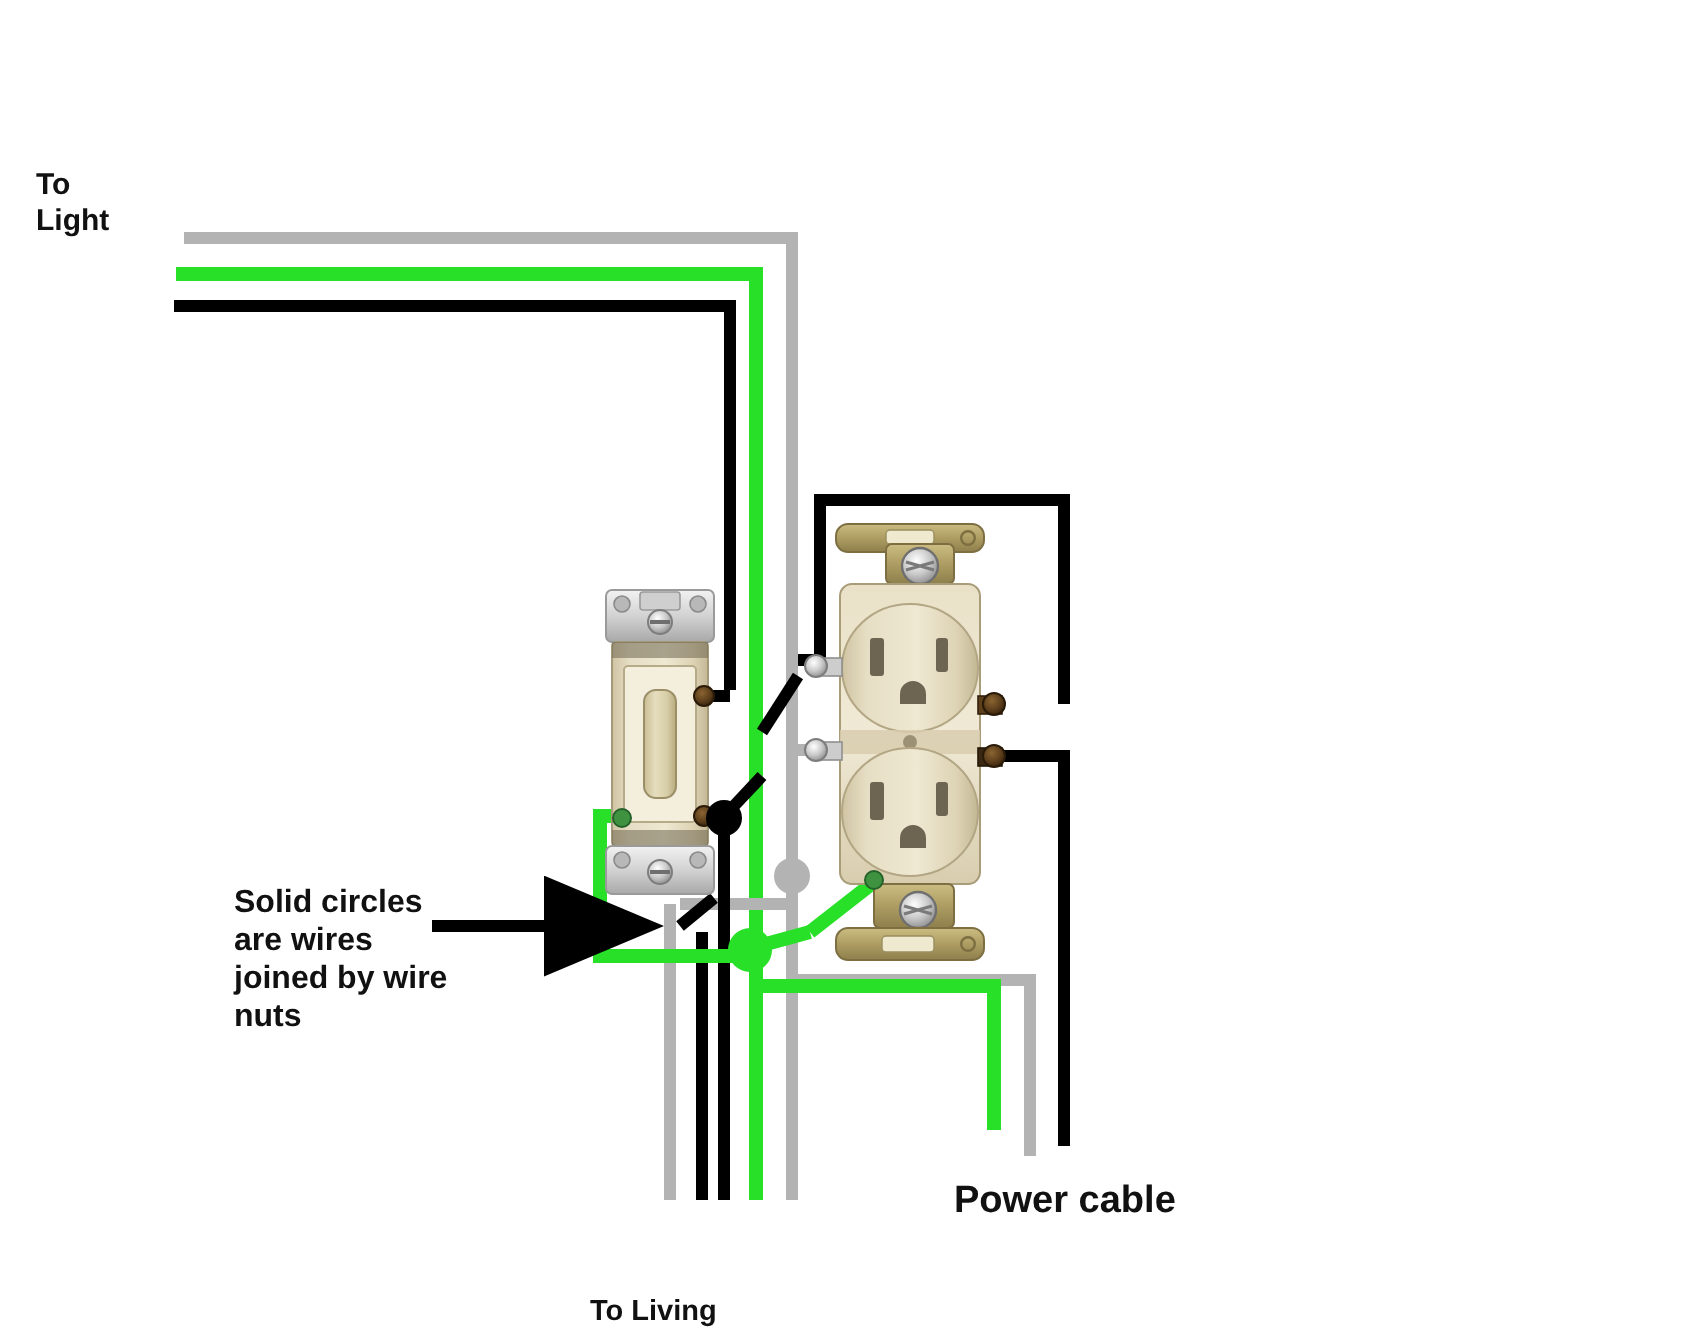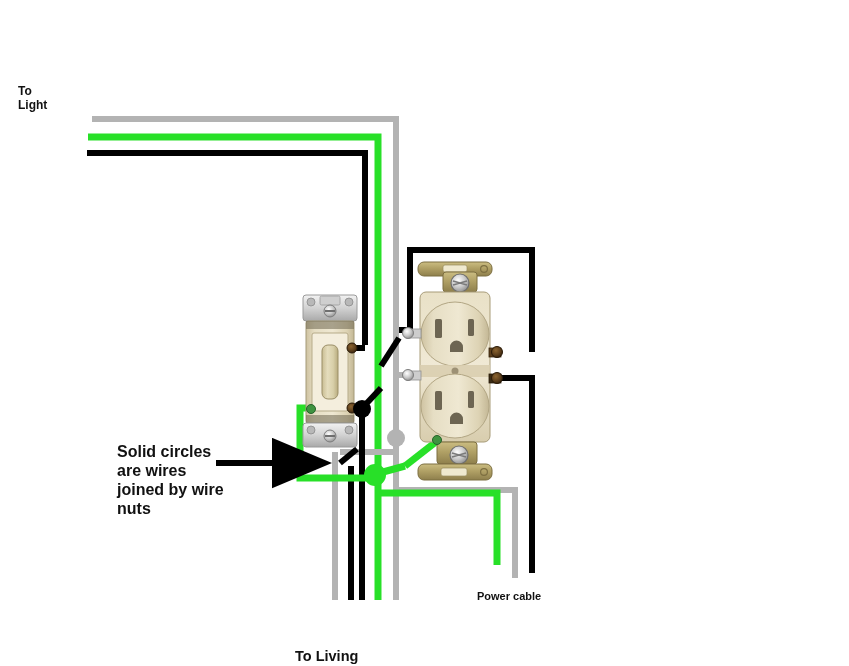--- a/index.html
+++ b/index.html
@@ -30,37 +30,37 @@
     font-family: "Liberation Sans", sans-serif;
     font-weight: bold;
     color: #111111;
     white-space: pre;
     line-height: 1.18;
     letter-spacing: 0px;
   }
   #label-to-light {
     left: 18px;
     top: 84px;
-    font-size: 12px;
+    font-size: 15px;
   }
   #label-wire-nuts {
     left: 117px;
     top: 443px;
     font-size: 16px;
   }
   #label-to-living-room {
     left: 295px;
     top: 600px;
     font-size: 14.5px;
     margin-top: 48px;
   }
   #label-power-cable {
     left: 477px;
     top: 590px;
-    font-size: 11px;
+    font-size: 19px;
   }
 </style>
 </head>
 <body>
 
 <div id="canvas">
 
   <svg id="diagram-svg" viewBox="0 0 849 666">
     <defs>
 

